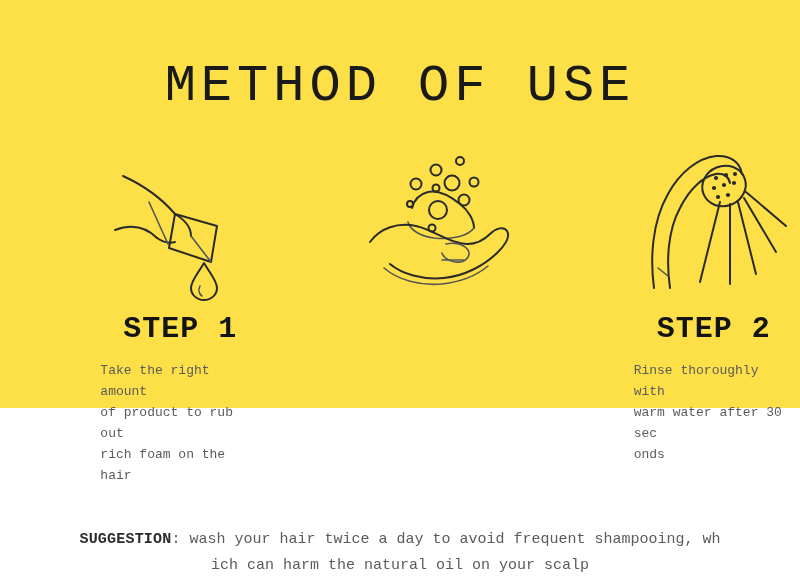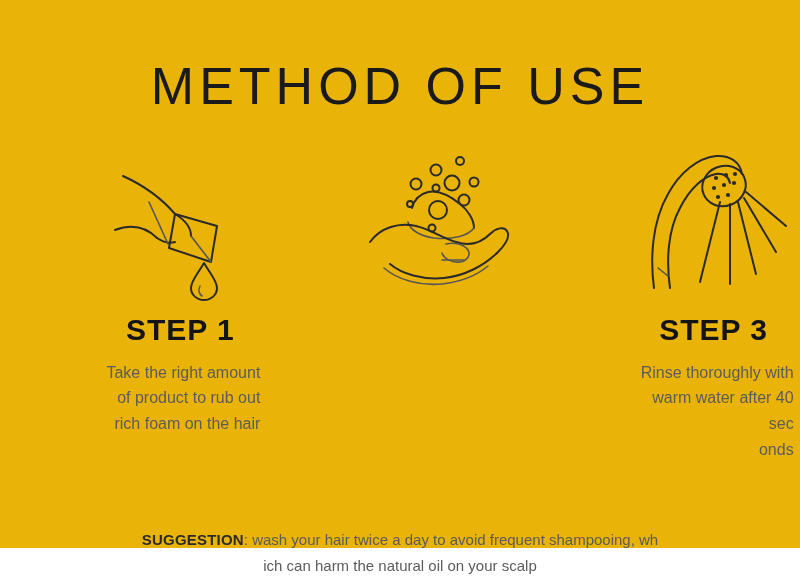--- a/index.html
+++ b/index.html
@@ -10,23 +10,24 @@
   body {
     width: 800px;
     height: 576px;
     background: #ffffff;
     font-family: "Liberation Sans", sans-serif;
     overflow: hidden;
   }
   .page {
     position: relative;
     width: 800px;
-    height: 548px;
-    background: #eab308;
+    height: 408px;
+    background: #fde047;
     box-sizing: border-box;
+    font-family: Liberation Mono, monospace;
   }
 
   
   .title {
     position: absolute;
     top: 58px;
     left: 0;
     width: 800px;
     text-align: center;
     font-size: 52px;
@@ -71,25 +72,25 @@
     font-size: 30px;
     font-weight: 700;
     letter-spacing: 1px;
     color: #141414;
     line-height: 1.05;
     text-align: center;
   }
 
   .step-body {
     margin-top: 14px;
-    font-size: 16px;
+    font-size: 13px;
     font-weight: 400;
     color: #5b5b5b;
     line-height: 1.62;
-    text-align: right;
+    text-align: left;
     white-space: pre-line;
   }
   .col-1 .step-body { width: 160px; }
   .col-2 .step-body { width: 165px; }
   .col-3 .step-body { width: 160px; }
 
   
   .suggestion {
     position: absolute;
     left: 0;
@@ -229,23 +230,23 @@
           <circle class="ink-fill" cx="84" cy="57" r="2.1"></circle>
           <circle class="ink-fill" cx="94" cy="55" r="2.1"></circle>
 
           <path class="ink" d="M86 62 L 66 142"></path>
           <path class="ink" d="M96 64 L 96 144"></path>
           <path class="ink" d="M104 62 L 122 134"></path>
           <path class="ink" d="M110 58 L 142 112"></path>
           <path class="ink" d="M112 52 L 152 86"></path>
         </svg>
       </div>
-      <div class="step-head">STEP 3</div>
+      <div class="step-head">STEP 2</div>
       <div class="step-body">Rinse thoroughly with
-warm water after 40 sec
+warm water after 30 sec
 onds</div>
     </div>
 
   </div>
 
   <div class="suggestion">
     <span class="label">SUGGESTION</span><span>: wash your hair twice a day to avoid frequent shampooing, wh
 ich can harm the natural oil on your scalp</span>
   </div>
 

